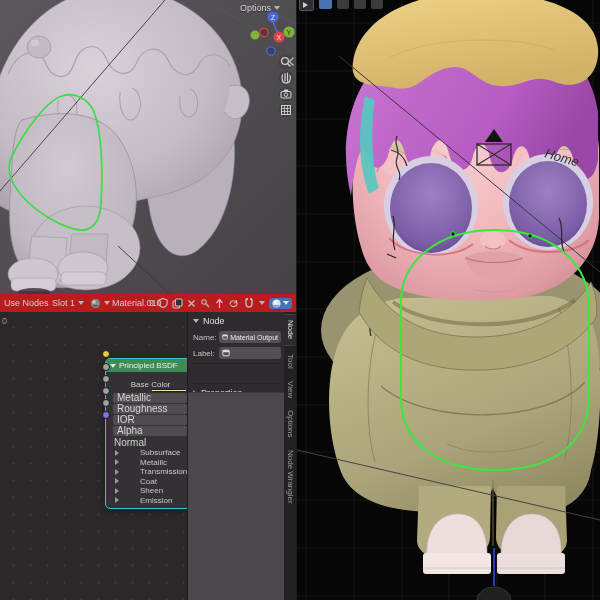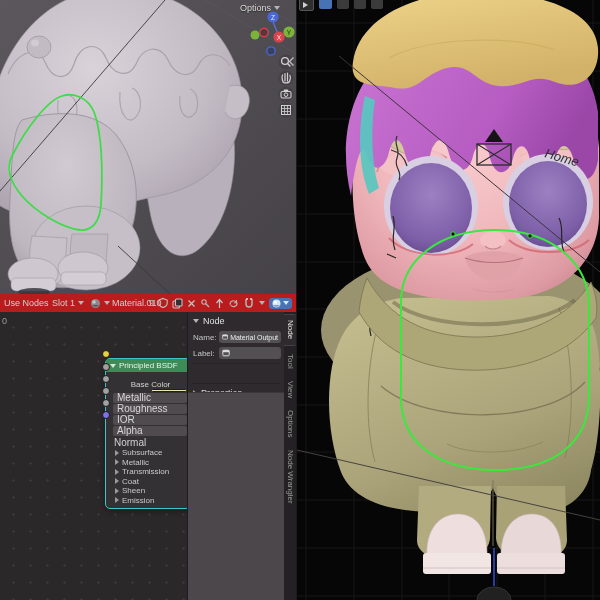--- a/index.html
+++ b/index.html
@@ -31,21 +31,21 @@
   #bsdf-node{left:105px;top:46px;width:84px;background:#343134;border:1.5px solid #39c7cb;border-radius:5px;
              box-shadow:0 2px 6px rgba(0,0,0,.4);}
   #bsdf-header{height:13px;background:#3e8b57;border-radius:3px 3px 0 0;display:flex;align-items:center;gap:3px;
                padding-left:4px;font-size:8px;color:#eaf2ea;white-space:nowrap;overflow:hidden;}
   #bsdf-body{padding:8px 0 3px 0;position:relative;}
   .prow{height:12px;display:flex;align-items:center;font-size:8px;color:#d2d2d2;padding-left:5px;white-space:nowrap;flex-direction:column;}
   .prow .sw{margin-left:auto;margin-right:3px;width:34px;height:9px;border-radius:2px;background:#efe3ae;border:1px solid #1f1f1f;}
   .pslider{height:10px;margin:1px 3px 1px 7px;background:#4f4b4f;border-radius:2px;font-size:10px;color:#d8d8d8;
            line-height:10px;padding-left:4px;white-space:nowrap;overflow:hidden;}
   .plabel{height:11px;font-size:10px;color:#d2d2d2;padding-left:8px;line-height:11px;}
-  .psection{height:9.5px;font-size:8px;color:#c9c9c9;padding-left:9px;display:flex;align-items:center;gap:3px;white-space:nowrap;}
+  .psection{height:9.5px;font-size:8px;color:#c9c9c9;padding-left:9px;display:flex;align-items:center;gap:21px;white-space:nowrap;}
   .socket{position:absolute;left:-4.5px;width:6px;height:6px;border-radius:50%;border:1px solid #191919;}
   
   #n-panel{left:187px;top:18px;width:97px;height:288px;background:#2e2a2d;border-left:1px solid #1e1c1e;font-size:8px;color:#d8d8d8;}
   .np-row{position:absolute;left:0;width:97px;display:flex;align-items:center;}
   .np-field{background:#535053;border-radius:3px;height:12px;display:flex;align-items:center;gap:2px;padding:0 3px;color:#ececec;overflow:hidden;white-space:nowrap;}
   .np-sep{position:absolute;left:4px;width:89px;height:1px;background:#262326;}
   #np-gray{position:absolute;left:0;top:80px;width:97px;height:208px;background:#4b474b;border-top:1px solid #3a373a;}
   
   #tab-strip{left:284px;top:18px;width:12px;height:288px;background:#232123;}
   .vtab{position:absolute;left:0;width:12px;writing-mode:vertical-rl;font-size:8px;color:#9b9b9b;

